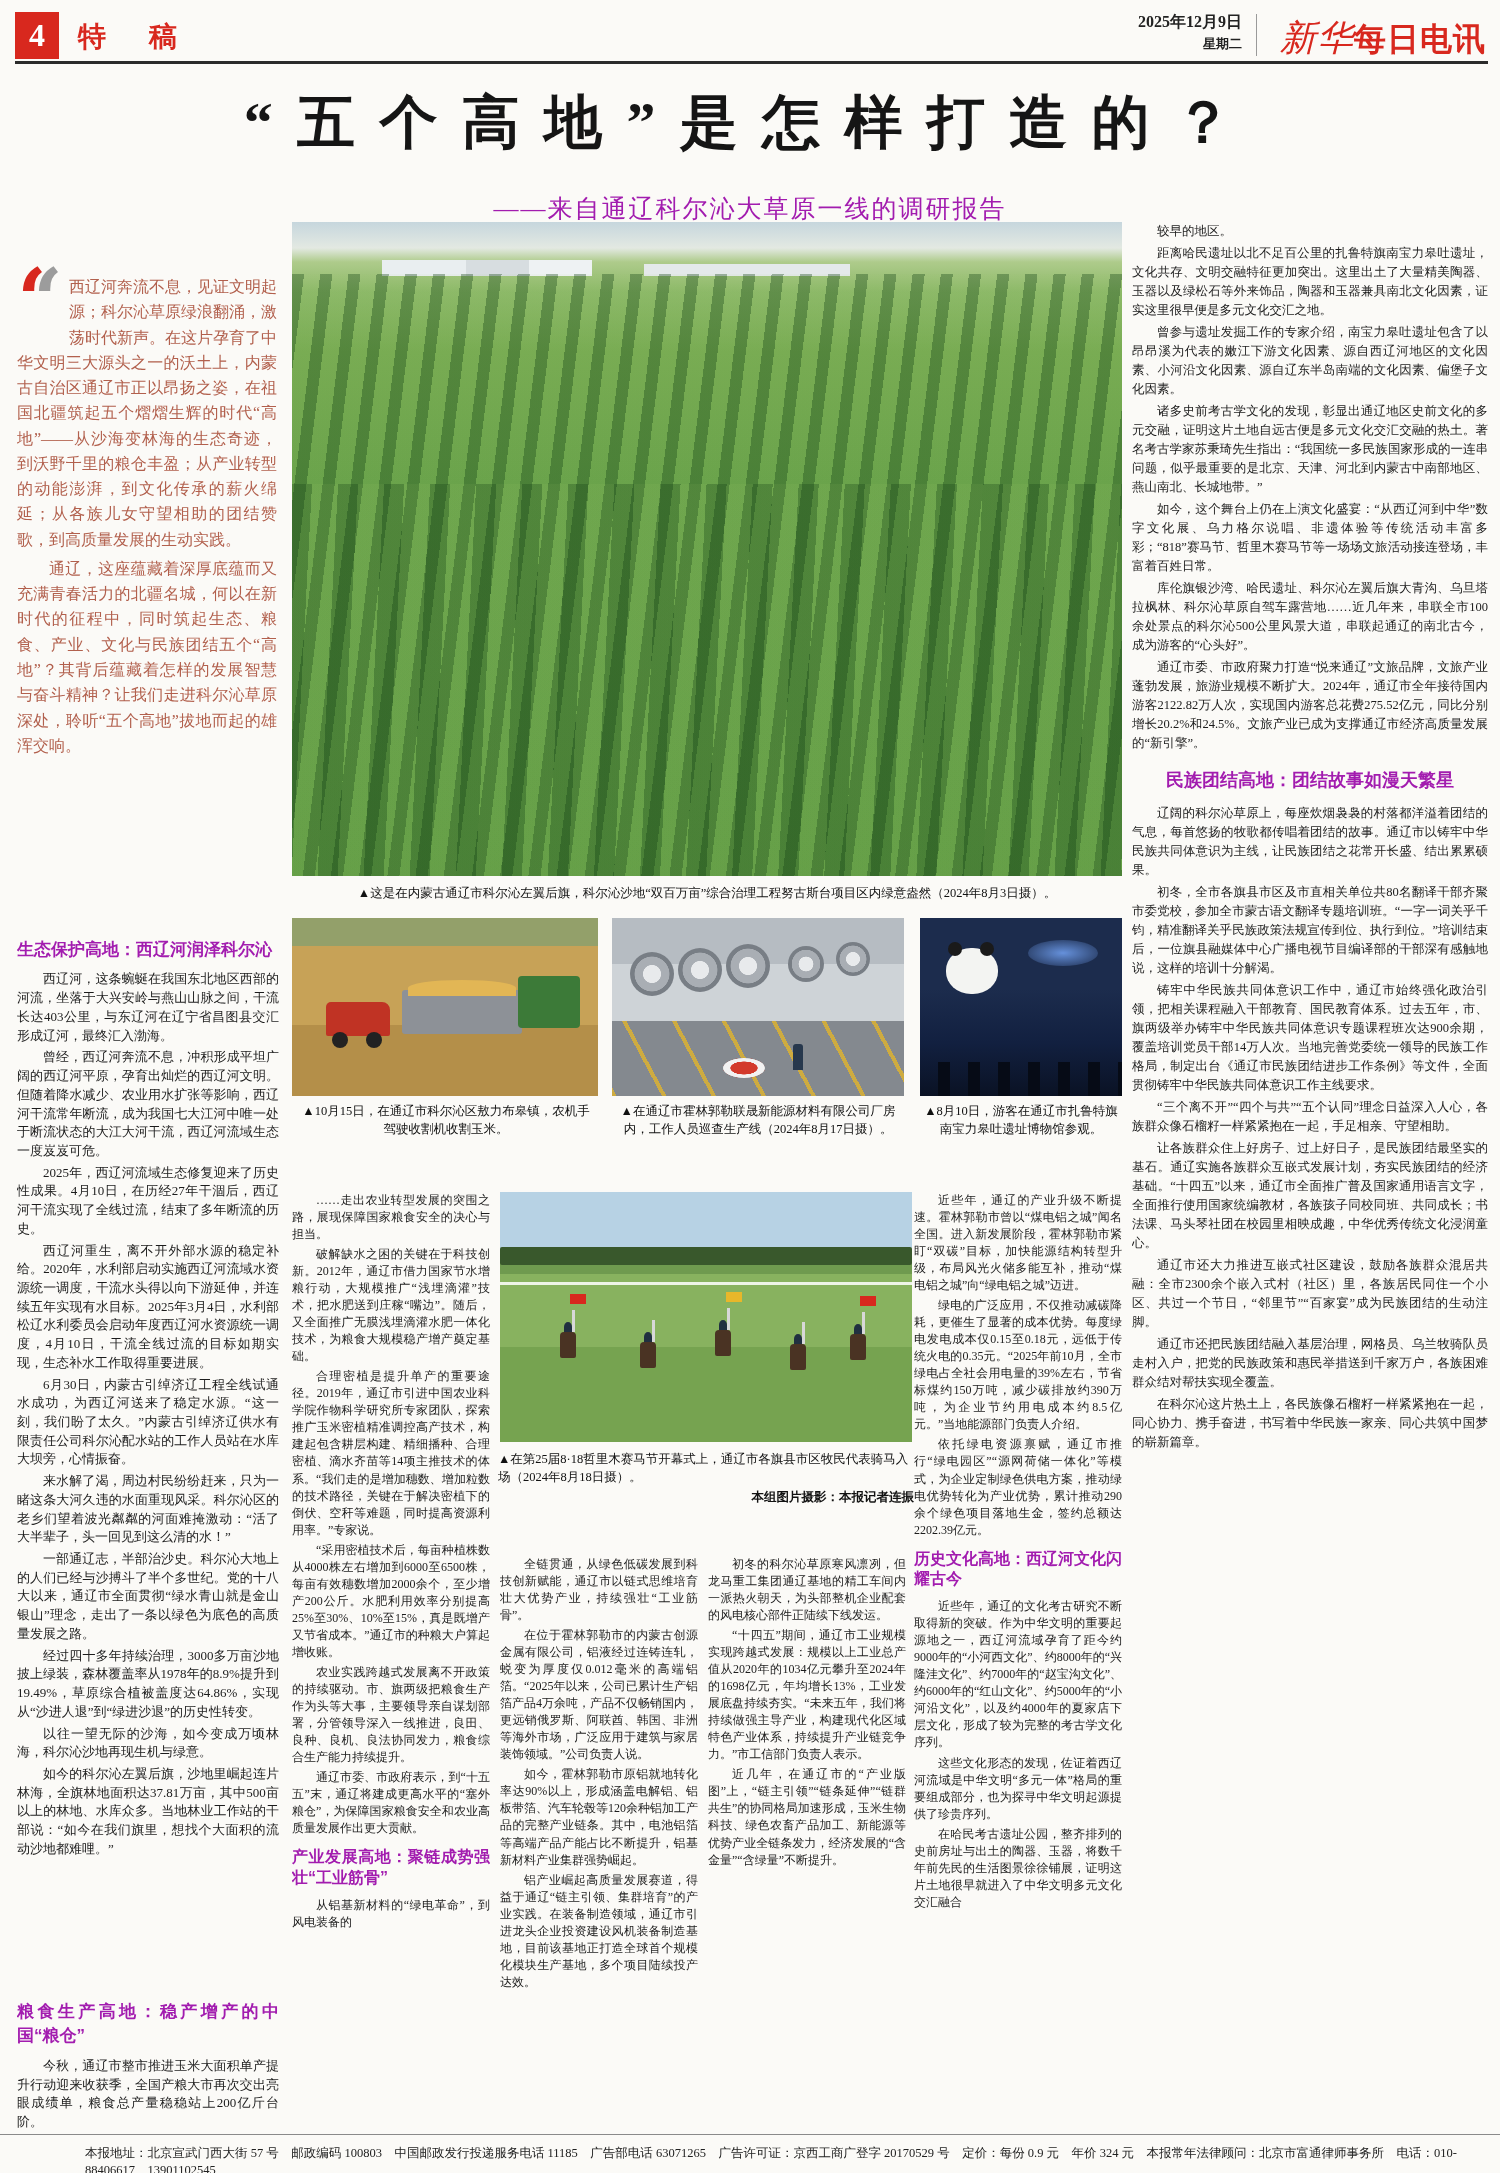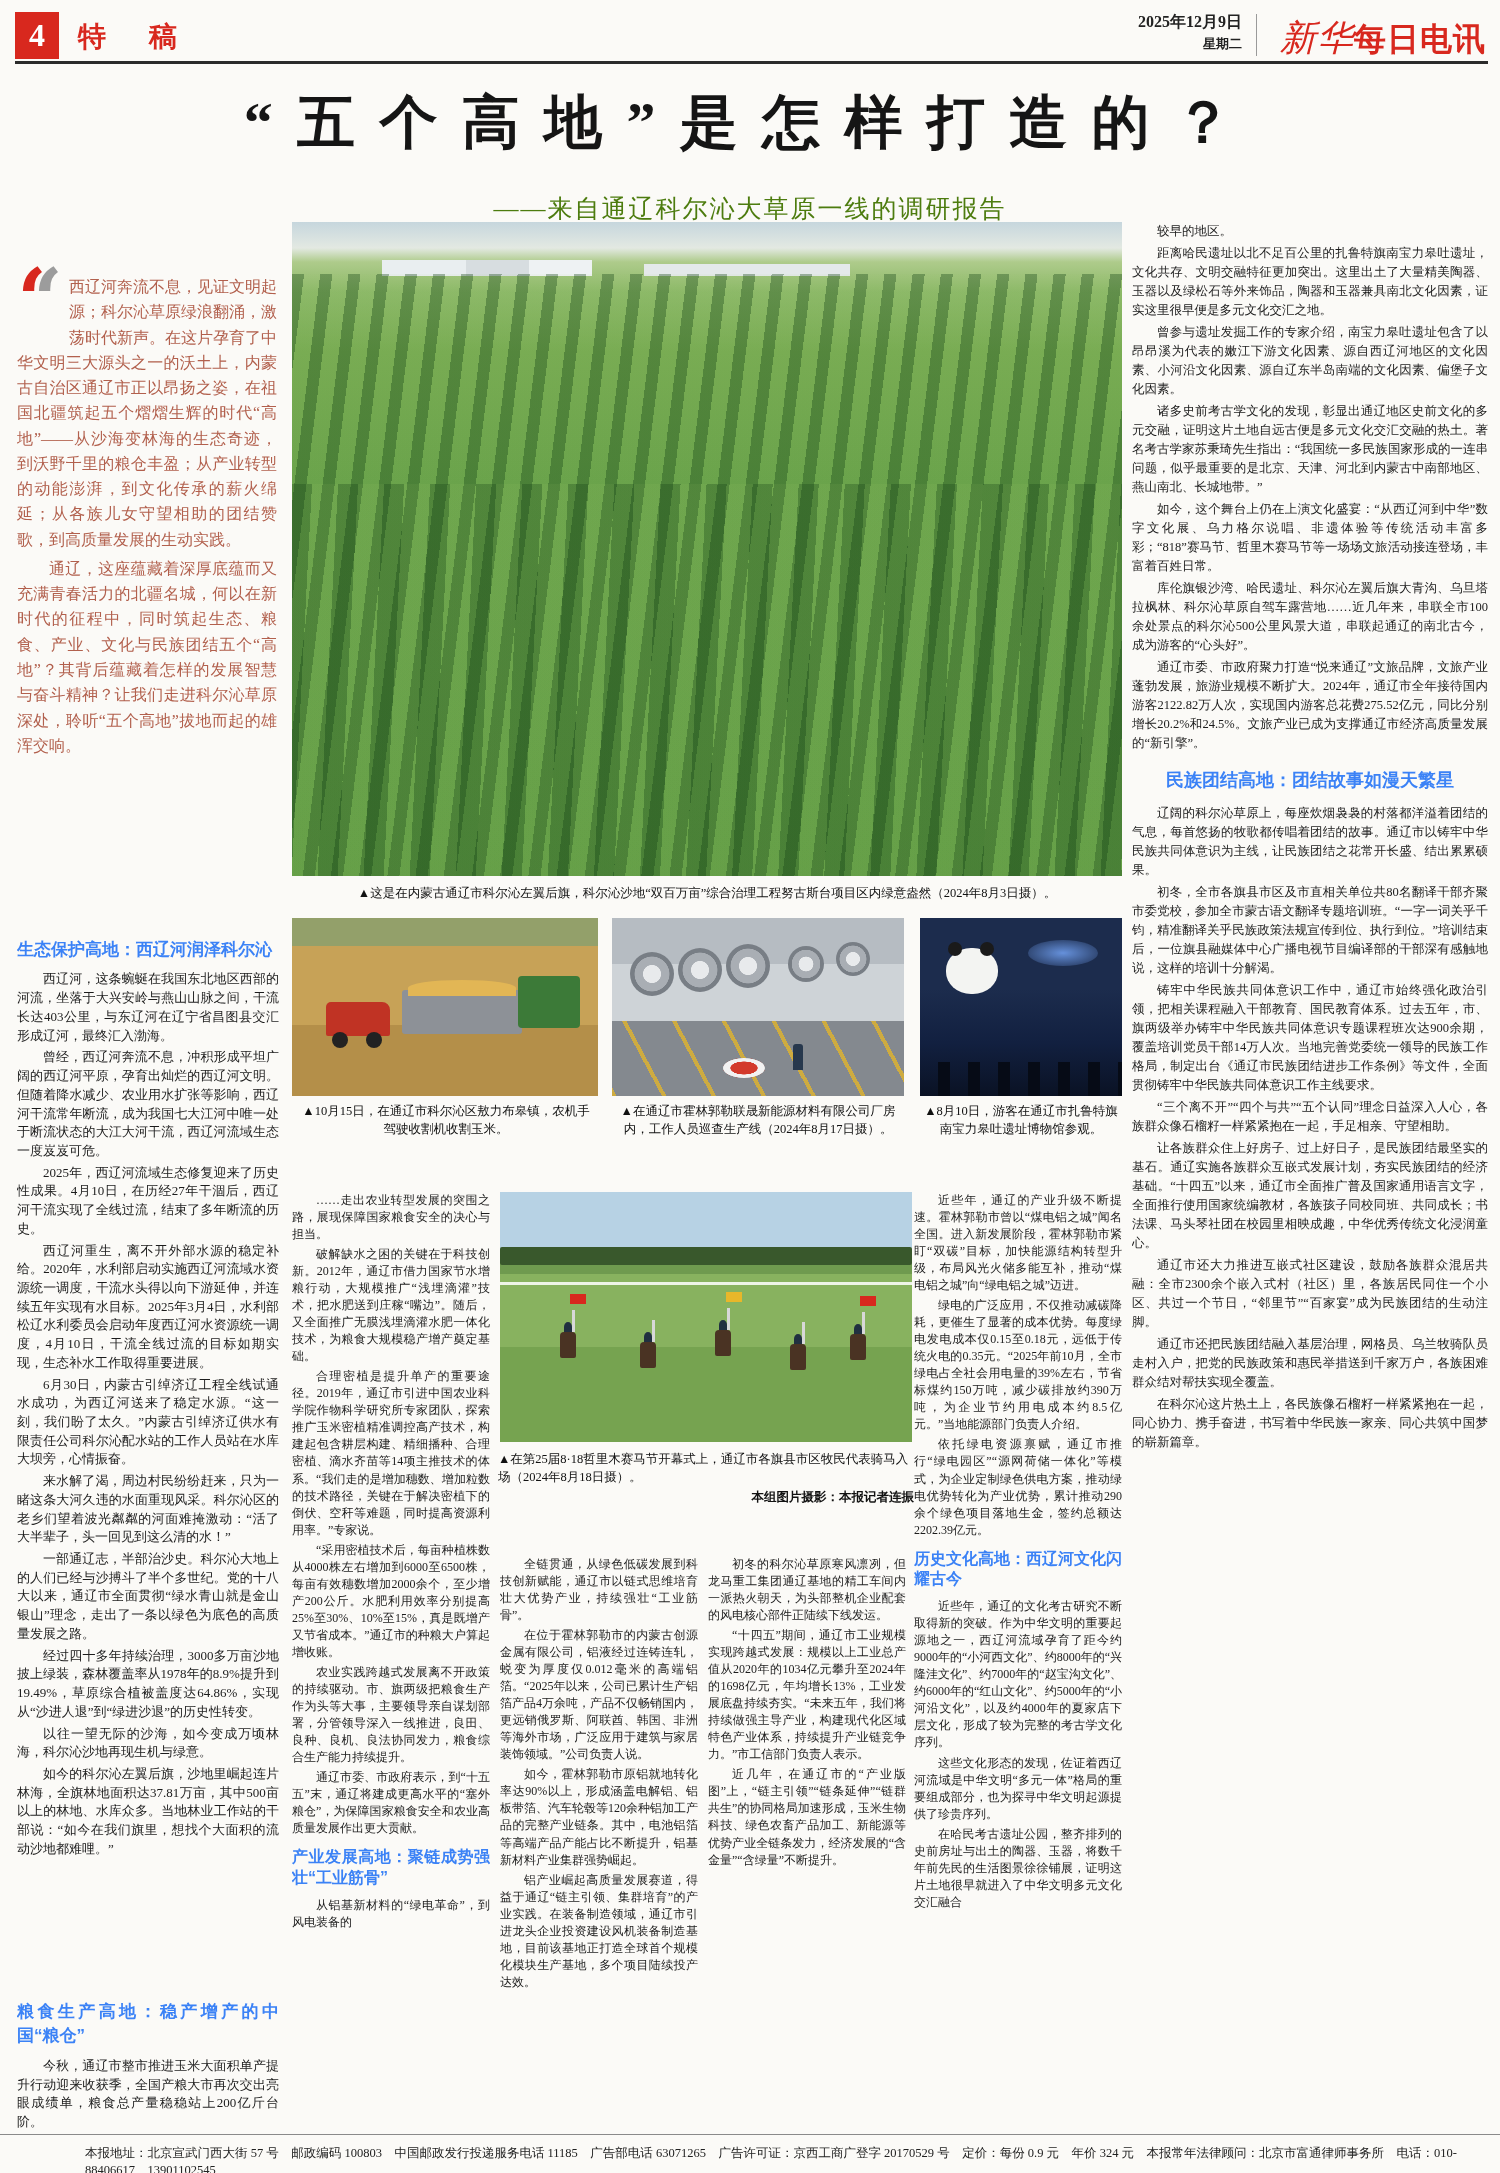--- a/index.html
+++ b/index.html
@@ -15,33 +15,33 @@
   .date-block{position:absolute;right:258px;top:12px;text-align:right;font-family:"Liberation Sans",sans-serif;}
   .date-line{font-size:16px;font-weight:bold;color:#222;font-family:Liberation Serif, serif;}
   .weekday-line{font-size:13px;font-weight:bold;color:#222;margin-top:2px;}
   .header-divider{position:absolute;right:243px;top:14px;width:1px;height:42px;background:#9a9a9a;}
   .paper-logo{position:absolute;right:14px;top:14px;color:#d8281e;white-space:nowrap;}
   .logo-script{font-size:36px;font-weight:normal;font-style:italic;font-family:"DejaVu Serif",serif;letter-spacing:1px;}
   .logo-rest{font-size:32px;font-weight:bold;font-family:"Liberation Serif",serif;letter-spacing:1px;}
   
   .headline{position:absolute;left:0;top:84px;width:1500px;text-align:center;font-size:58px;font-weight:bold;
             letter-spacing:0.42em;color:#151515;white-space:nowrap;}
-  .subtitle{position:absolute;left:0;top:192px;width:1500px;text-align:center;font-size:25px;color:#4d7c0f;letter-spacing:2px;}
+  .subtitle{position:absolute;left:0;top:192px;width:1500px;text-align:center;font-size:25px;color:#a21caf;letter-spacing:2px;}
   .byline{position:absolute;left:0;top:242px;width:1500px;text-align:center;font-size:15px;font-weight:bold;color:#222;letter-spacing:2px;}
   
   .quote{position:absolute;left:17px;top:274px;width:260px;font-size:16px;line-height:1.58;color:#b2604d;text-align:justify;}
   .quote p{margin:0;}
   .quote p + p{text-indent:2em;margin-top:4px;}
   .qmarks{float:left;margin:2px 6px 0 0;line-height:0.55;white-space:nowrap;}
   .qmarks .c1{font-family:"DejaVu Serif",serif;font-size:86px;font-weight:bold;color:#d8281e;}
   .qmarks .c2{font-family:"DejaVu Serif",serif;font-size:86px;font-weight:bold;color:#9c9c9c;margin-left:-14px;}
   
   .col{position:absolute;text-align:justify;overflow:hidden;}
   .col p{margin:0 0 3px 0;text-indent:2em;}
-  .sec-title{font-family:"Liberation Sans",sans-serif;font-weight:bold;color:#3b82f6;margin:10px 0 8px 0;text-indent:0;}
+  .sec-title{font-family:"Liberation Sans",sans-serif;font-weight:bold;color:#a21caf;margin:10px 0 8px 0;text-indent:0;}
   .left-rail{font-size:13px;line-height:1.44;width:262px;left:17px;}
   .left-rail .sec-title{font-size:17px;}
   .mid-col{font-size:12px;line-height:1.42;}
   .mid-col .sec-title{font-size:16px;line-height:1.3;}
   .right-rail{font-size:12.5px;line-height:1.52;left:1132px;top:222px;width:356px;height:1908px;}
   .right-rail .sec-title{font-size:18px;text-align:center;margin:14px 0 10px 0;}
   
   .photo{position:absolute;overflow:hidden;}
   .caption{position:absolute;font-size:12.5px;line-height:1.45;color:#111;text-align:center;}
   .credit{font-weight:bold;text-align:right;margin-top:2px;font-family:"Liberation Sans",sans-serif;}

